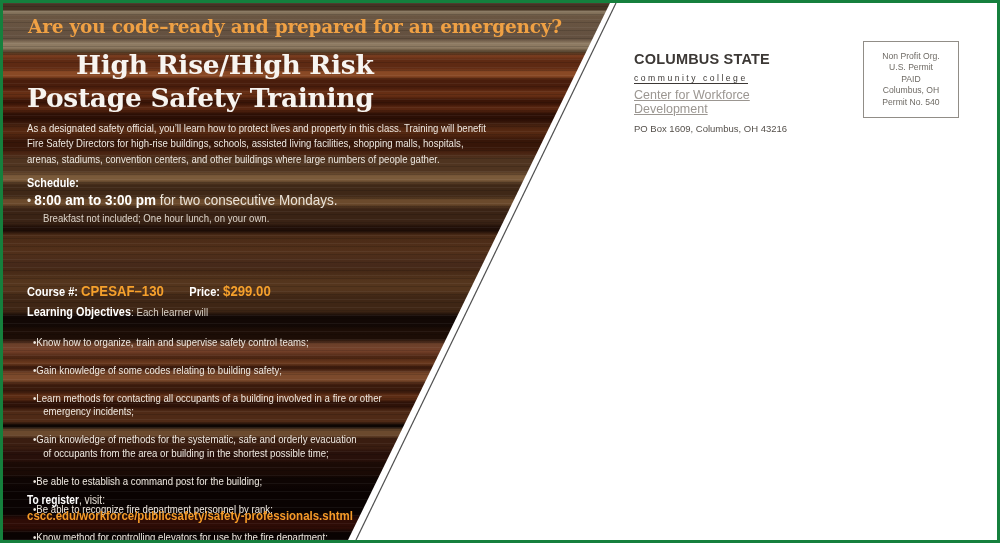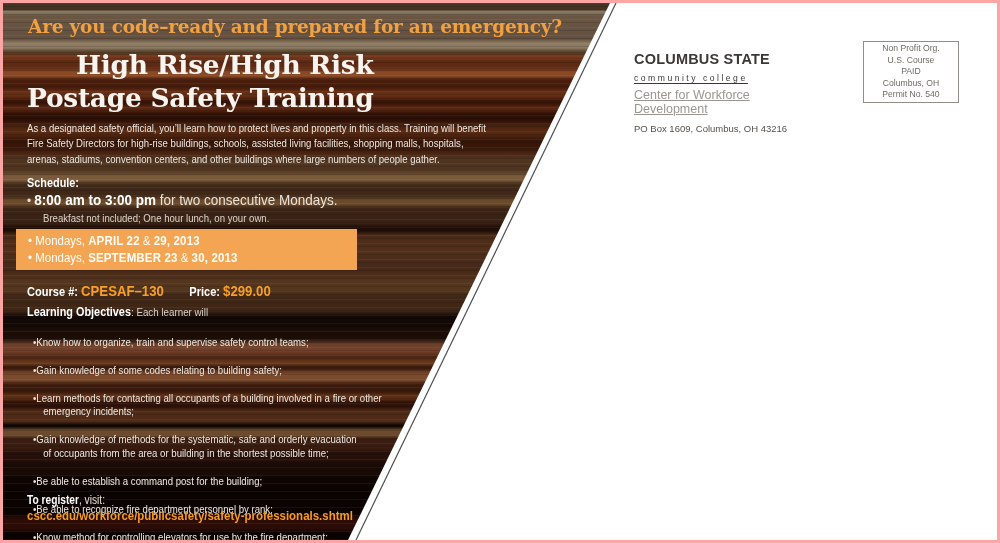--- a/index.html
+++ b/index.html
@@ -1,21 +1,21 @@
 <!DOCTYPE html>
 <html><head>
 <meta charset="utf-8">
 <style>
   * { margin:0; padding:0; box-sizing:border-box; }
   html,body { background:#ffffff; }
   body { font-family:"Liberation Sans", sans-serif; }
 
   .card {
     position:relative; width:1000px; height:543px;
-    border:3px solid #fca5a5; background:#ffffff; overflow:hidden;
+    border:3px solid #15803d; background:#ffffff; overflow:hidden;
   }
 
   
   .dark-panel {
     position:absolute; left:0; top:0; width:622px; height:537px;
     clip-path:polygon(0 0, 607px 0, 345px 100%, 0 100%);
     background:linear-gradient(180deg,
       #453424 0px,#453424 7px,#85745d 8px,#85745d 10px,#6a5642 13px,#635040 36px,
       #8d7a62 40px,#8d7a62 45px,#4a3722 49px,#7b3d1f 53px,#5e2a13 57px,#5e2a13 65px,
       #894925 69px,#894925 73px,#491d0c 77px,#491d0c 85px,#662e14 89px,#662e14 93px,
@@ -84,21 +84,21 @@
   .reg-url  { left:24px; top:505px; font-size:13.5px; font-weight:bold; color:#f59b28; }
 
   
   .mailer { left:612px; top:48px; color:#3c3835;margin-left:19px; }
   .org1 { font-size:14.5px; font-weight:bold; letter-spacing:0.2px; color:#3c3835; }
   .org2 { display:inline-block; font-size:8.6px; letter-spacing:2.5px; color:#3c3835;
           border-bottom:1.5px solid #3c3835; padding-bottom:0; }
   .dept { margin-top:4px; font-size:12.5px; line-height:13.5px; color:#9b9691;text-decoration:underline; }
   .addr { margin-top:7px; font-size:9.5px; color:#55504b; }
 
-  .postage { left:860px; top:38px; width:96px; height:62px; border:1px solid #918d87;
+  .postage { left:860px; top:38px; width:96px; height:77px; border:1px solid #918d87;
              display:flex; flex-direction:column; justify-content:center; text-align:center;
              font-size:8.6px; line-height:11.4px; color:#6e6a64; }
 </style>
 </head>
 <body>
 
 <div class="card">
 
   <div class="dark-panel"></div>
 
@@ -112,24 +112,20 @@
   <div class="abs intro cx">As a designated safety official, you’ll learn how to protect lives and property in this class. Training will benefit
 Fire Safety Directors  for high-rise buildings, schools, assisted living facilities, shopping malls, hospitals,
 arenas, stadiums, convention centers, and other buildings where large numbers of people gather.</div>
 
   <div class="abs sched-h cx"><b>Schedule</b><span>:</span></div>
 
   <div class="abs sched-line cx90"><span class="dot">• </span><b>8:00 am to 3:00 pm</b><span> for two consecutive Mondays.</span></div>
 
   <div class="abs breakfast cx">Breakfast  not included; One hour lunch, on your own.</div>
 
-  <div class="abs date-box">
-    <div class="row cx"><span>• </span><span>Mondays, </span><b>APRIL 22</b><span> &amp; </span><b>29, 2013</b></div>
-    <div class="row cx"><span>• </span><span>Mondays, </span><b>SEPTEMBER 23</b><span> &amp; </span><b>30, 2013</b></div>
-  </div>
 
   <div class="abs course-line cx"><b class="lbl">Course #</b><b class="lbl">: </b><span class="code">CPESAF–130</span><span class="gap"></span><b class="lbl">Price</b><b class="lbl">: </b><span class="code">$299.00</span></div>
 
   <div class="abs obj-h cx"><b>Learning Objectives</b><span class="tail">: Each learner will</span></div>
 
   <ul class="abs bullets cx">
     <li>Know how to organize, train and supervise safety control teams;</li>
     <li>Gain knowledge of some codes relating to building safety;</li>
     <li>Learn methods for contacting all occupants of a building involved in a fire or other
 emergency incidents;</li>
@@ -155,19 +151,19 @@
     <div><span class="org2">community college</span></div>
     <div class="dept">
       <div>Center for Workforce</div>
       <div>Development</div>
     </div>
     <div class="addr">PO Box 1609, Columbus, OH 43216</div>
   </div>
 
   <div class="abs postage">
     <div>Non Profit Org.</div>
-    <div>U.S. Course</div>
+    <div>U.S. Permit</div>
     <div>PAID</div>
     <div>Columbus, OH</div>
     <div>Permit No. 540</div>
   </div>
 
 </div>
 
 </body></html>

